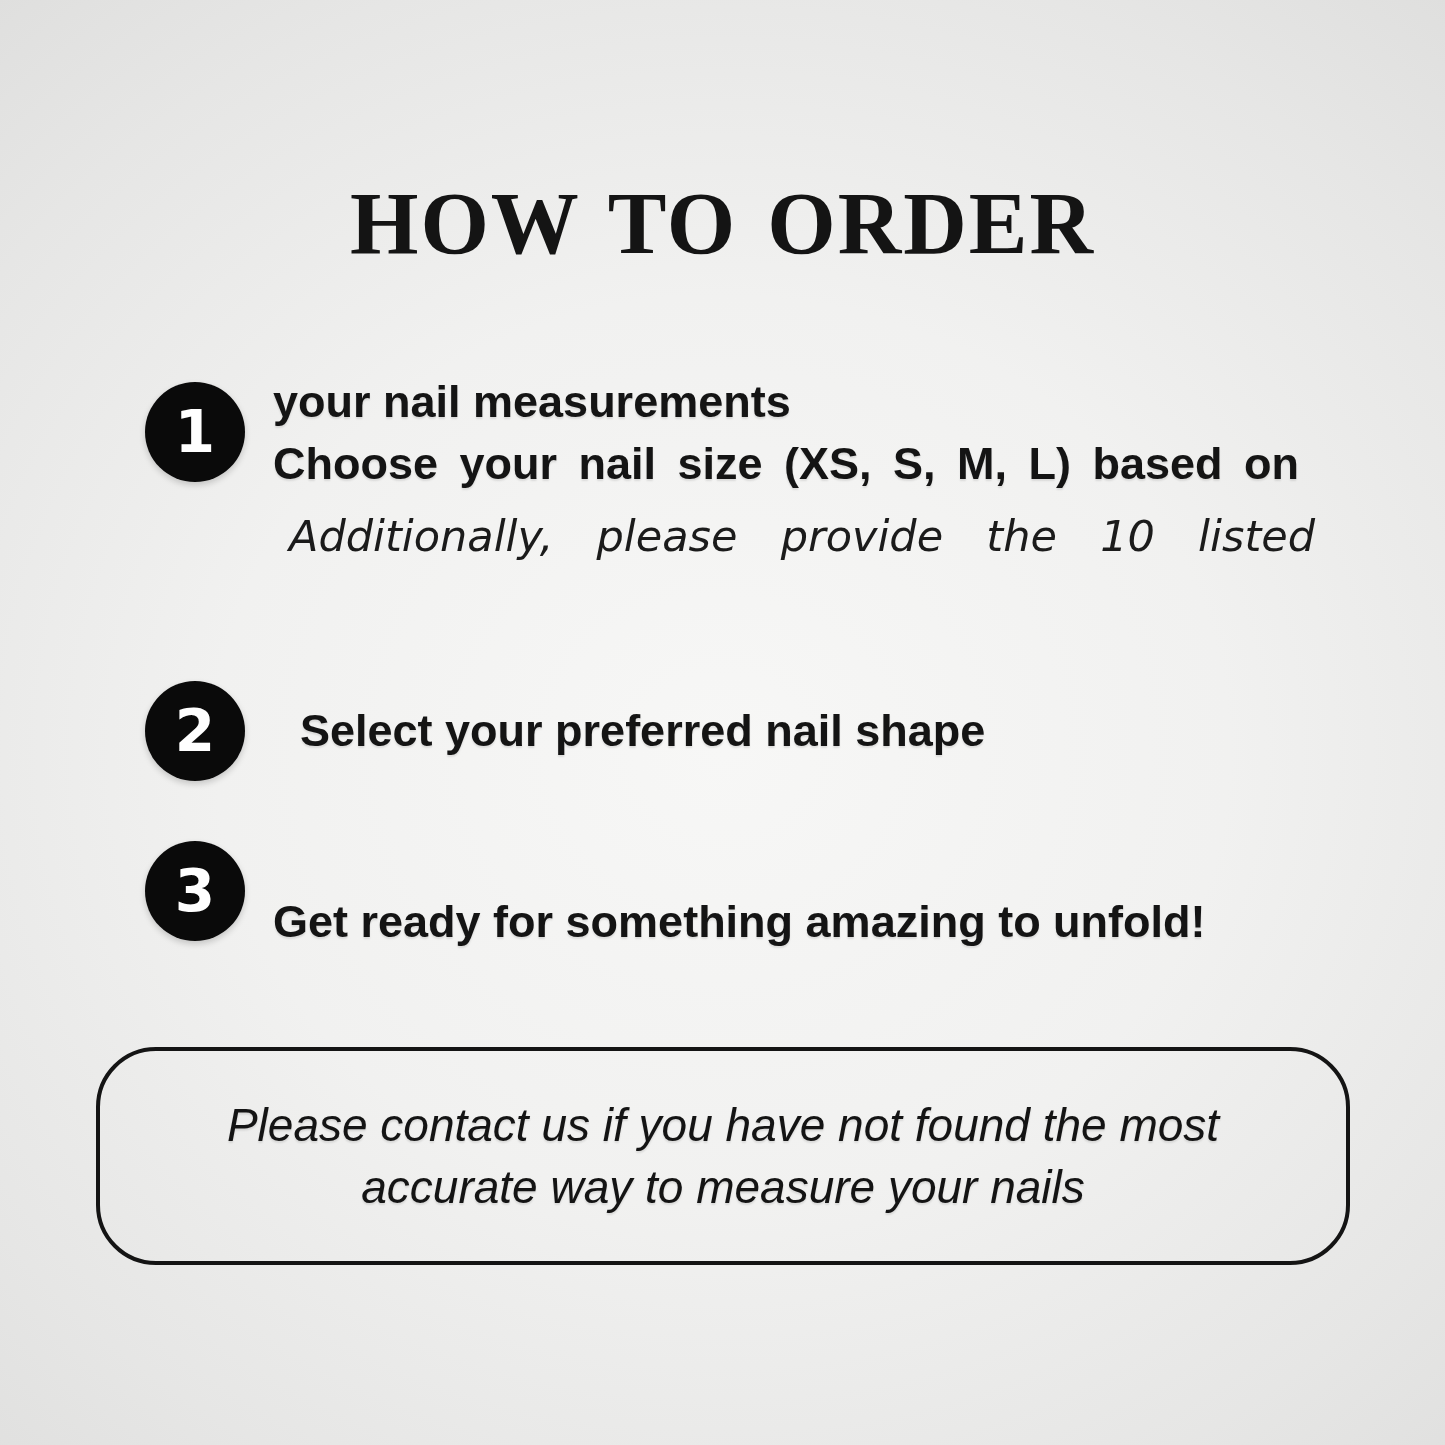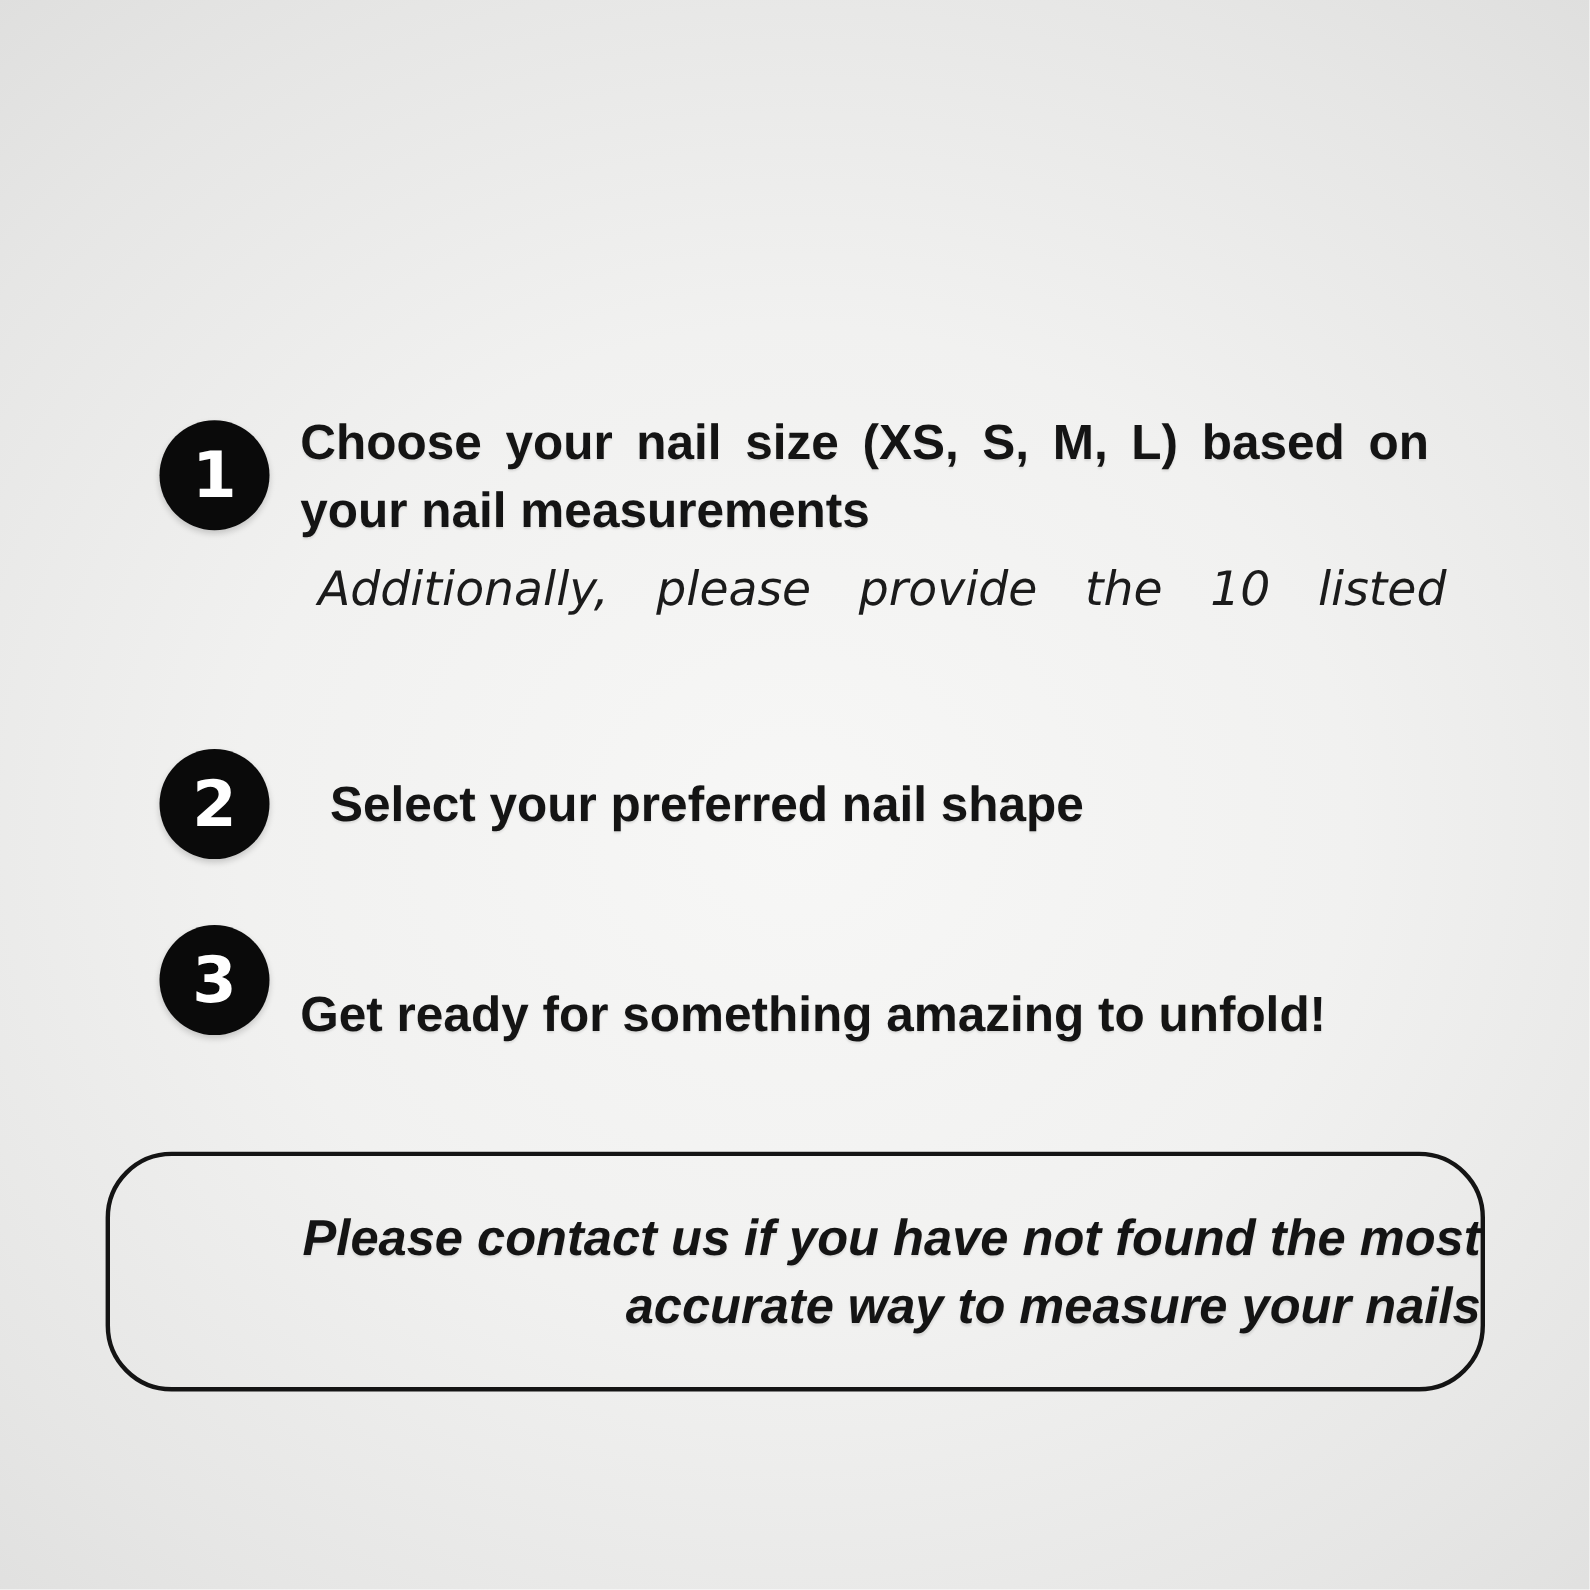--- a/index.html
+++ b/index.html
@@ -87,41 +87,41 @@
     top: 1047px;
     width: 1254px;
     height: 218px;
     box-sizing: border-box;
     border: 4px solid #141414;
     border-radius: 60px;
     display: flex;
     flex-direction: column;
     justify-content: center;
     text-align: center;
-    font-weight: 700;
+    font-weight: 400;
     font-style: italic;
     font-size: 46px;
     line-height: 62px;
     color: #141414;
     text-shadow: 0 2px 2px rgba(0,0,0,0.10);
-    align-items: flex-end;
   }
 </style>
 </head>
 <body>
 
 <div class="canvas">
 
+  <h1 class="title">HOW TO ORDER</h1>
 
   <div class="badge badge-1">
     <span>1</span>
   </div>
   <div class="step-text step-text-1">
+    <div class="line">your nail measurements</div>
     <div class="line justify">Choose your nail size (XS, S, M, L) based on</div>
-    <div class="line">your nail measurements</div>
   </div>
   <div class="note">
     <div class="nline justify">Additionally, please provide the 10 listed</div>
   </div>
 
   <div class="badge badge-2">
     <span>2</span>
   </div>
   <div class="step-text step-text-2">
     <div class="line">Select your preferred nail shape</div>

